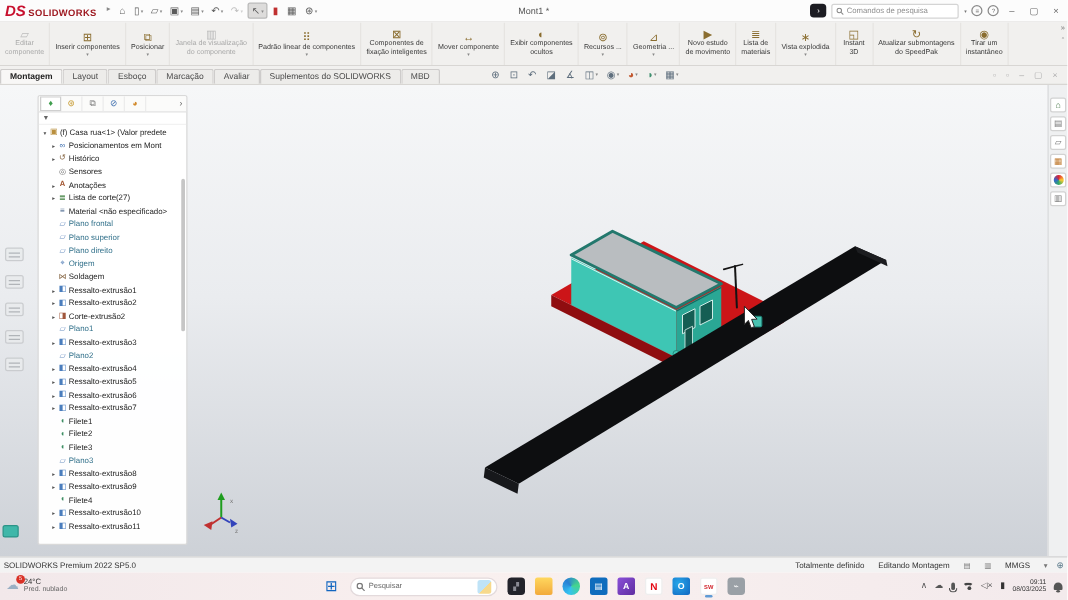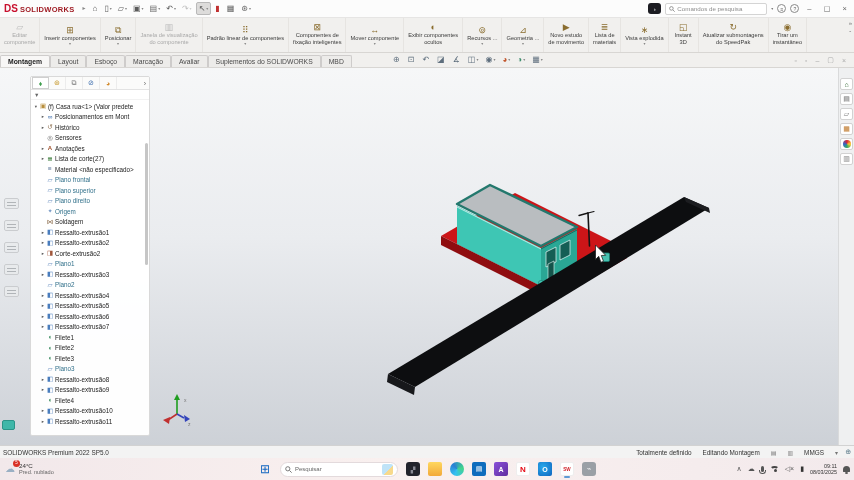--- a/index.html
+++ b/index.html
@@ -2,21 +2,21 @@
 <html><head>
 <meta charset="utf-8">
 <style>
   *{box-sizing:border-box;margin:0;padding:0}
   html,body{width:854px;height:480px;overflow:hidden;font-family:"Liberation Sans",sans-serif;background:#fff}
   i,b,span,div{font-style:normal}
 
   
   .titlebar{height:18px;display:flex;align-items:center;background:#fcfcfc;border-bottom:1px solid #e6e5e4;position:relative;font-size:7px}
   .logo{display:flex;align-items:baseline;gap:2px;padding:0 5px 0 4px}
-  .logo .ds{color:#c8102e;font-weight:bold;font-size:10px}
+  .logo .ds{color:#c8102e;font-weight:bold;font-style:italic;font-size:12px}
   .logo .sw{color:#9f1b23;font-weight:bold;font-size:7.5px;letter-spacing:.3px}
   .qatrow{display:flex;align-items:center}
   .qat{display:inline-flex;align-items:center;margin:0 1px;padding:1px 2px;border-radius:2px;color:#5a5a5a}
   .qat .g{font-size:8px;line-height:9px}
   .qat .ar{font-size:4px;color:#8a8a8a;margin-left:1px}
   .qat[data-state=pressed]{background:#dddcdb;border:1px solid #b9b9b9}
   .qat[data-state=disabled]{opacity:.38}
   .qat[data-name=measure-icon] .g{color:#c03030}
   .qat[data-name=qat-expand-icon] .g{font-size:6px;color:#888}
   .doc-title{position:absolute;left:0;right:0;top:4px;text-align:center;font-size:7.2px;color:#555;pointer-events:none}
@@ -197,20 +197,21 @@
       </span>
       <span class="qat" data-name="file-properties-icon" data-state="normal">
         <i class="g">▦</i>
         <i class="ar" data-name="dropdown-caret-icon"></i>
       </span>
       <span class="qat" data-name="options-icon" data-state="normal">
         <i class="g">⊛</i>
         <i class="ar" data-name="dropdown-caret-icon">▾</i>
       </span>
     </div>
+  <div class="doc-title" data-name="document-title">Mont1 *</div>
   <div class="tb-right" data-name="titlebar-right-cluster">
     <span class="copilot" data-name="command-assistant-icon">›</span>
     <span class="searchbox" data-name="command-search-input">
       <svg class="mag" data-name="search-icon" width="6" height="6" viewBox="0 0 10 10">
           <circle cx="4" cy="4" r="3" fill="none" stroke="#888" stroke-width="1.4"></circle>
           <line x1="6.5" y1="6.5" x2="9.5" y2="9.5" stroke="#888" stroke-width="1.4"></line>
         </svg>
       <span data-name="search-placeholder">Comandos de pesquisa</span>
     </span>
     <span class="sx-caret" data-name="search-caret-icon">▾</span>

